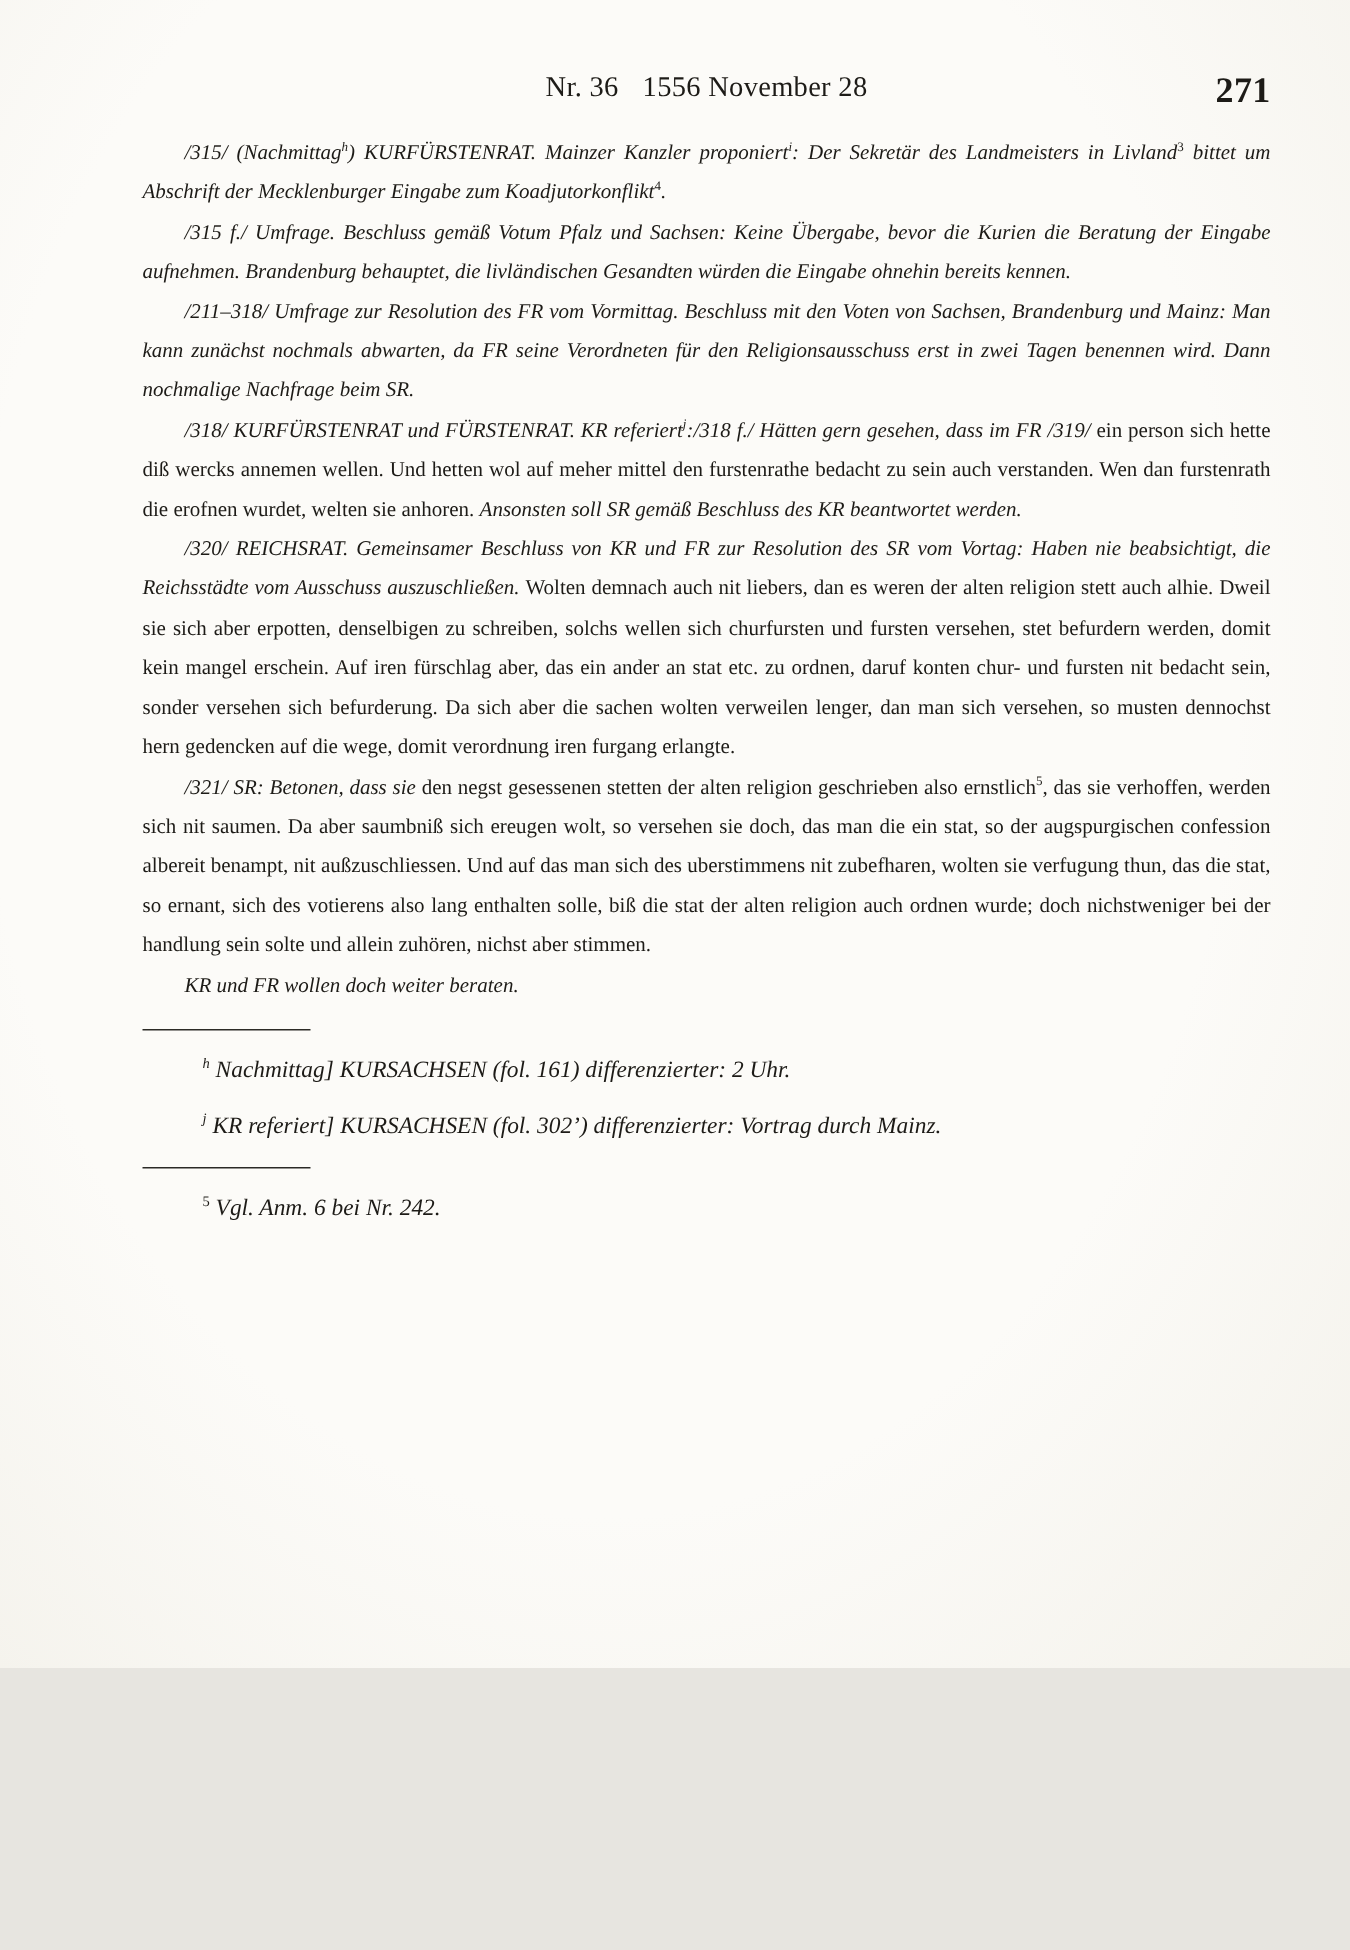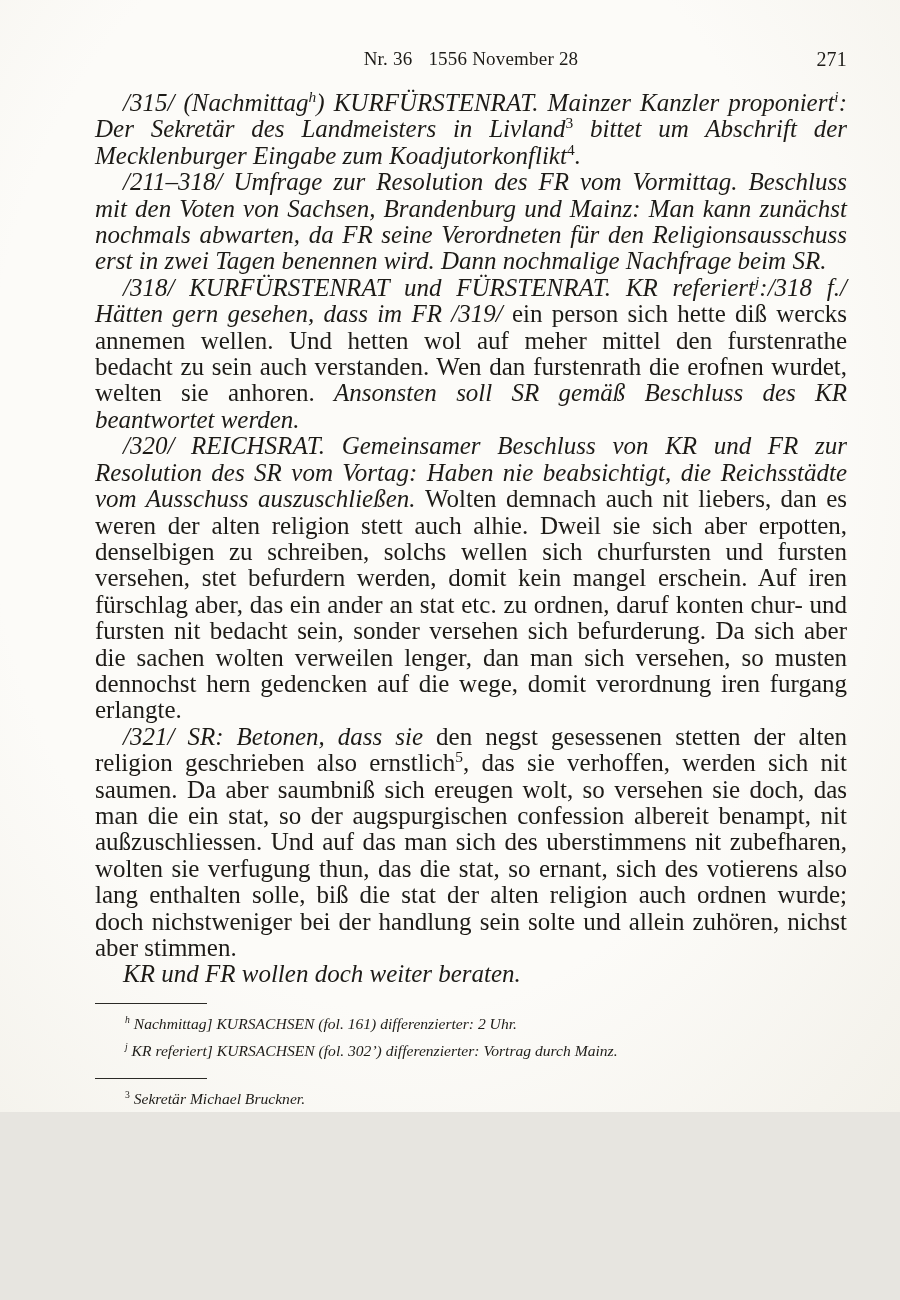--- a/index.html
+++ b/index.html
@@ -17,24 +17,24 @@
   }
   .header{
     position:relative;
     font-size:19px;
     text-align:center;
     margin-bottom:20px;
     letter-spacing:0.2px;
   }
   .hdr-gap{display:inline-block;width:16px;}
   .page-number{
-    position:absolute;right:0;top:0;font-size:20px;
+    position:absolute;right:0;top:0;font-size:24px;font-weight:bold;
   }
   .body-text{
-    font-size:25px;
+    font-size:14px;
     line-height:26.4px;
     text-align:justify;
   }
   .para{margin:0;text-indent:28px;}
   .it{font-style:italic;}
   .ro{font-style:normal;}
   sup{
     font-size:0.62em;
     line-height:0;
     vertical-align:super;
@@ -43,48 +43,48 @@
     width:112px;height:0;
     border-top:1.3px solid #2b2a26;
     margin:15px 0 9px 0;
   }
   .fn-rule-2{margin-top:17px;}
   .footnotes{
     font-size:15.6px;
     line-height:21px;
     text-align:justify;
   }
-  .fn{margin:6px;text-indent:24px;}
+  .fn{margin:16px;text-indent:24px;}
 </style>
 </head>
 <body>
 
 <div class="page">
 
   <div class="header">
     <span>Nr. 36</span><span class="hdr-gap"></span><span>1556 November 28</span>
     <span class="page-number">271</span>
   </div>
 
   <div class="body-text">
       <p class="para"><span class="it">/315/ (Nachmittag</span><sup class="it">h</sup><span class="it">) KURFÜRSTENRAT. Mainzer Kanzler proponiert</span><sup class="it">i</sup><span class="it">: Der Sekretär des Landmeisters in Livland</span><sup class="ro">3</sup><span class="it"> bittet um Abschrift der Mecklenburger Eingabe zum Koadjutorkonflikt</span><sup class="ro">4</sup><span class="it">.</span></p>
+      <p class="para"><span class="it">/315 f./ Umfrage. Beschluss gemäß Votum Pfalz und Sachsen: Keine Übergabe, bevor die Kurien die Beratung der Eingabe aufnehmen. Brandenburg behauptet, die livländischen Gesandten würden die Eingabe ohnehin bereits kennen.</span></p>
       <p class="para"><span class="it">/211–318/ Umfrage zur Resolution des FR vom Vormittag. Beschluss mit den Voten von Sachsen, Brandenburg und Mainz: Man kann zunächst nochmals abwarten, da FR seine Verordneten für den Religionsausschuss erst in zwei Tagen benennen wird. Dann nochmalige Nachfrage beim SR.</span></p>
       <p class="para"><span class="it">/318/ KURFÜRSTENRAT und FÜRSTENRAT. KR referiert</span><sup class="it">j</sup><span class="it">:/318 f./ Hätten gern gesehen, dass im FR /319/ </span><span class="ro">ein person sich hette diß wercks annemen wellen. Und hetten wol auf meher mittel den furstenrathe bedacht zu sein auch verstanden. Wen dan furstenrath die erofnen wurdet, welten sie anhoren. </span><span class="it">Ansonsten soll SR gemäß Beschluss des KR beantwortet werden.</span></p>
       <p class="para"><span class="it">/320/ REICHSRAT. Gemeinsamer Beschluss von KR und FR zur Resolution des SR vom Vortag: Haben nie beabsichtigt, die Reichsstädte vom Ausschuss auszuschließen. </span><span class="ro">Wolten demnach auch nit liebers, dan es weren der alten religion stett auch alhie. Dweil sie sich aber erpotten, denselbigen zu schreiben, solchs wellen sich churfursten und fursten versehen, stet befurdern werden, domit kein mangel erschein. Auf iren fürschlag aber, das ein ander an stat etc. zu ordnen, daruf konten chur- und fursten nit bedacht sein, sonder versehen sich befurderung. Da sich aber die sachen wolten verweilen lenger, dan man sich versehen, so musten dennochst hern gedencken auf die wege, domit verordnung iren furgang erlangte.</span></p>
       <p class="para"><span class="it">/321/ SR: Betonen, dass sie </span><span class="ro">den negst gesessenen stetten der alten religion geschrieben also ernstlich</span><sup class="ro">5</sup><span class="ro">, das sie verhoffen, werden sich nit saumen. Da aber saumbniß sich ereugen wolt, so versehen sie doch, das man die ein stat, so der augspurgischen confession albereit benampt, nit außzuschliessen. Und auf das man sich des uberstimmens nit zubefharen, wolten sie verfugung thun, das die stat, so ernant, sich des votierens also lang enthalten solle, biß die stat der alten religion auch ordnen wurde; doch nichstweniger bei der handlung sein solte und allein zuhören, nichst aber stimmen.</span></p>
       <p class="para"><span class="it">KR und FR wollen doch weiter beraten.</span></p>
     </div>
 
   <div class="fn-rule"></div>
 
   <div class="footnotes">
       <p class="fn"><sup class="it">h</sup> <span class="it">Nachmittag] KURSACHSEN (fol. 161) differenzierter: 2 Uhr.</span></p>
       <p class="fn"><sup class="it">j</sup> <span class="it">KR referiert] KURSACHSEN (fol. 302’) differenzierter: Vortrag durch Mainz.</span></p>
     </div>
 
   <div class="fn-rule fn-rule-2"></div>
 
   <div class="footnotes">
-      <p class="fn"><sup class="ro">3</sup> <span class="it">Sekretär Michael Bruckner.</span></p>
       <p class="fn"><sup class="ro">5</sup> <span class="it">Vgl. Anm. 6 bei Nr. 242.</span></p>
     </div>
 
 </div>
 
 </body></html>

